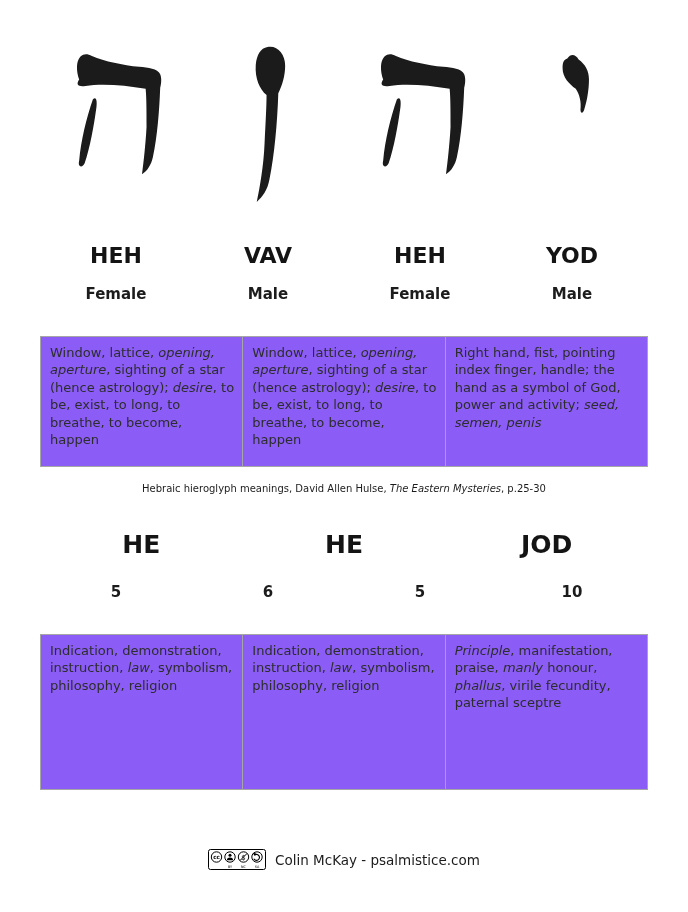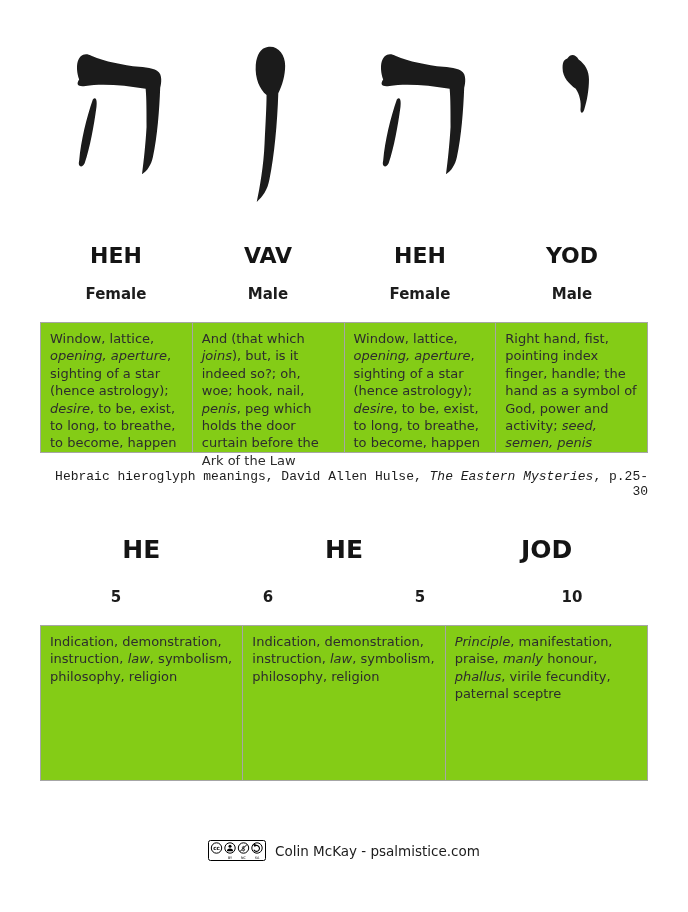--- a/index.html
+++ b/index.html
@@ -24,35 +24,35 @@
   svg.vav { height: 162px; width: 49px; }
   svg.yod { height: 66px; width: 44px; margin-top: 9px; }
 
   
   .names-row { margin-top: 36px; font-size: 22px; color: #141414; }
   .names-row.lg { margin-top: 36px; font-size: 25px; }
   .sub-row { margin-top: 17px; font-size: 15px; }
   .value-row { margin-top: 24px; font-size: 15px; }
 
   
-  .table { margin-top: 19px; display: flex; border: 1px solid #a6a6a6; background: #84cc16; }
+  .table { margin-top: 33px; display: flex; border: 1px solid #a6a6a6; background: #8b5cf6; }
   .cell {
     flex: 1 1 0;
     border-left: 1px solid #a6a6a6;
     padding: 7px 8px 7px 9px;
     font-size: 13px;
     line-height: 17.4px;
     color: #2d2d2d;
     text-align: left;
   }
   .cell:first-child { border-left: none; }
   .t1 .cell { height: 129px; }
   .t2 .cell { height: 154px; }
 
-  .caption { margin-top: 16px; text-align: right; font-size: 13px; color: #1c1c1c; font-family: Liberation Mono, monospace; }
+  .caption { margin-top: 16px; text-align: center; font-size: 10px; color: #1c1c1c; }
   .caption.c2 { margin-top: 18px; }
 
   .it { font-style: italic; }
 
   
   .footer {
     margin-top: 59px;
     display: flex;
     justify-content: center;
     align-items: center;
@@ -115,21 +115,20 @@
 
     <div class="row sub-row">
       <div class="col">Female</div>
       <div class="col">Male</div>
       <div class="col">Female</div>
       <div class="col">Male</div>
     </div>
 
     <div class="table t1">
       <div class="cell"><span>Window, lattice, </span><span class="it">opening, aperture</span><span>, sighting of a star (hence astrology); </span><span class="it">desire</span><span>, to be, exist, to long, to breathe, to become, happen</span></div>
-      <div class="cell"><span>And (that which </span><span class="it">joins</span><span>), but, is it indeed so?; oh, woe; hook, nail, </span><span class="it">penis</span><span>, peg which holds the door curtain before the Ark of the Law</span></div>
       <div class="cell"><span>Window, lattice, </span><span class="it">opening, aperture</span><span>, sighting of a star (hence astrology); </span><span class="it">desire</span><span>, to be, exist, to long, to breathe, to become, happen</span></div>
       <div class="cell"><span>Right hand, fist, pointing index finger, handle; the hand as a symbol of God, power and activity; </span><span class="it">seed, semen, penis</span></div>
     </div>
 
     <div class="caption"><span>Hebraic hieroglyph meanings, David Allen Hulse, </span><span class="it">The Eastern Mysteries</span><span>, p.25-30</span></div>
 
     <div class="row names-row lg">
       <div class="col">HE</div>
       <div class="col">HE</div>
       <div class="col">JOD</div>

